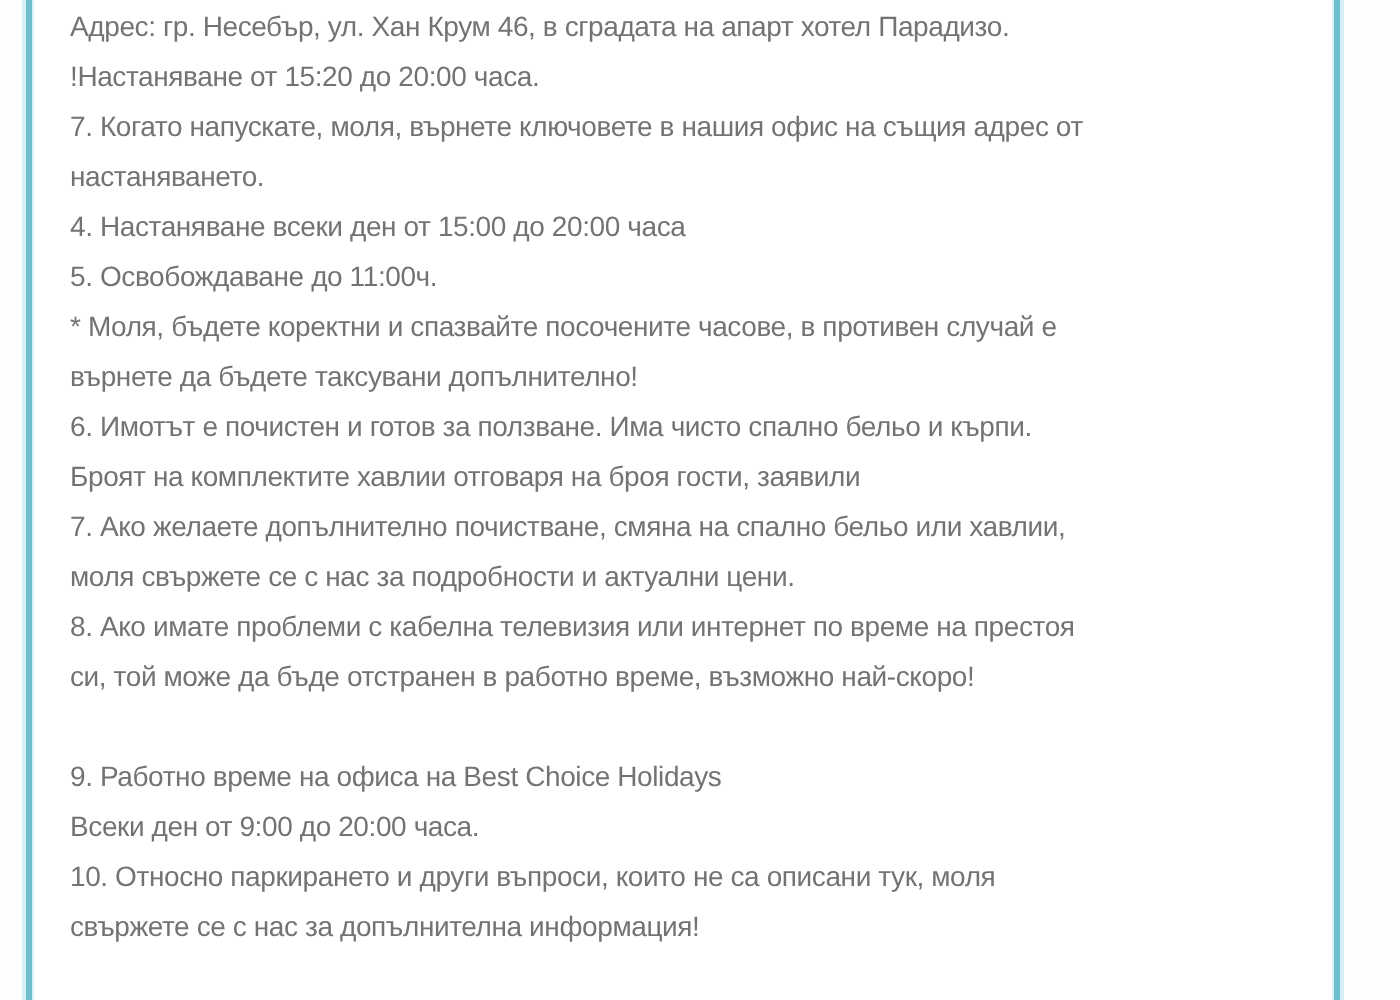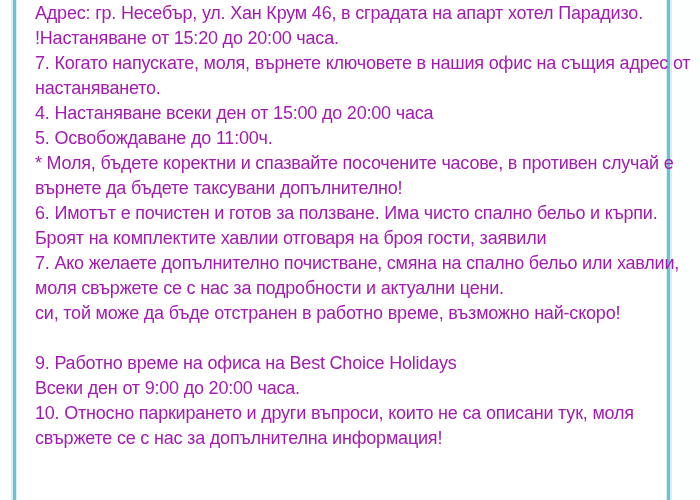--- a/index.html
+++ b/index.html
@@ -25,23 +25,23 @@
   }
   .doc {
     position: absolute;
     left: 35px;
     top: 1px;
     width: 630px;
   }
   .line {
     height: 25px;
     line-height: 25px;
-    font-size: 18px;
+    font-size: 14px;
     letter-spacing: -0.2px;
-    color: #a21caf;
+    color: #737373;
     white-space: nowrap;
   }
   .line span.u {
     text-underline-offset: 3px;
     text-decoration-thickness: 1.5px;
   }
 </style>
 </head>
 <body>
 
@@ -52,19 +52,20 @@
     <div class="line"><span>7. Когато напускате, моля, върнете ключовете в нашия офис на същия адрес от</span></div>
     <div class="line"><span>настаняването.</span></div>
     <div class="line"><span>4. Настаняване всеки ден от 15:00 до 20:00 часа</span></div>
     <div class="line"><span>5. Освобождаване до 11:00ч.</span></div>
     <div class="line"><span>* Моля, бъдете коректни и спазвайте посочените часове, в противен случай е</span></div>
     <div class="line"><span>върнете да бъдете таксувани допълнително!</span></div>
     <div class="line"><span>6. </span><span class="u">Имотът е почистен и готов за ползване. Има чисто спално бельо и кърпи.</span></div>
     <div class="line"><span class="u">Броят на комплектите хавлии отговаря на броя гости, заявили</span></div>
     <div class="line"><span>7. Ако желаете допълнително почистване, смяна на спално бельо или хавлии,</span></div>
     <div class="line"><span>моля свържете се с нас за подробности и актуални цени.</span></div>
+    <div class="line"><span>8. Ако имате проблеми с кабелна телевизия или интернет по време на престоя</span></div>
     <div class="line"><span>си, той може да бъде отстранен в работно време, възможно най-скоро!</span></div>
     <div class="line"><span></span></div>
     <div class="line"><span>9. Работно време на офиса на Best Choice Holidays</span></div>
     <div class="line"><span>Всеки ден от 9:00 до 20:00 часа.</span></div>
     <div class="line"><span>10. Относно паркирането и други въпроси, които не са описани тук, моля</span></div>
     <div class="line"><span>свържете се с нас за допълнителна информация!</span></div>
   </div>
 
 </body></html>

